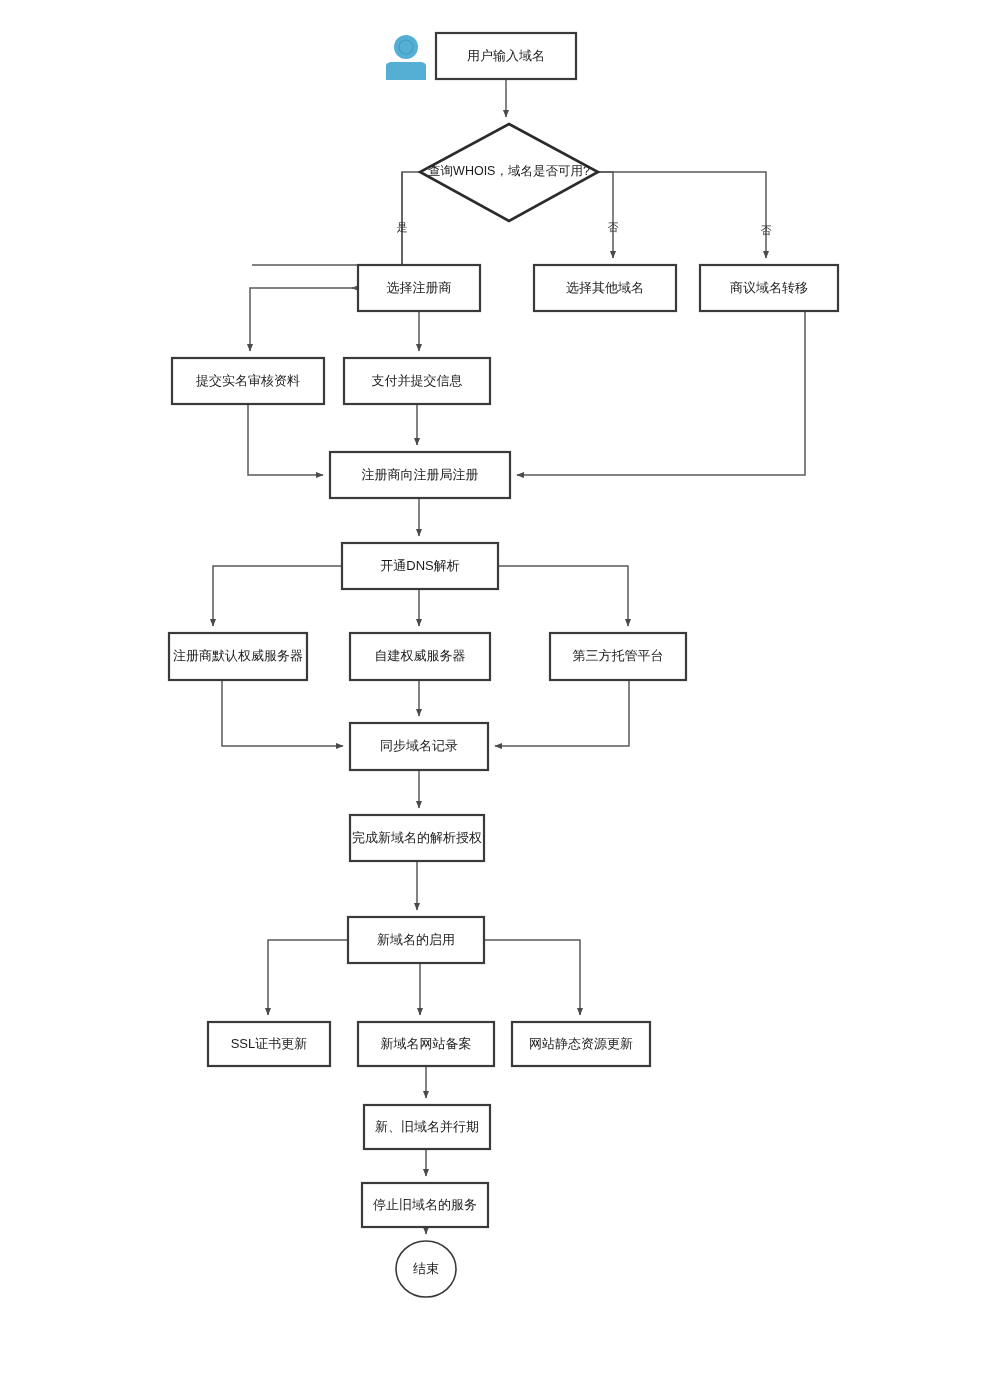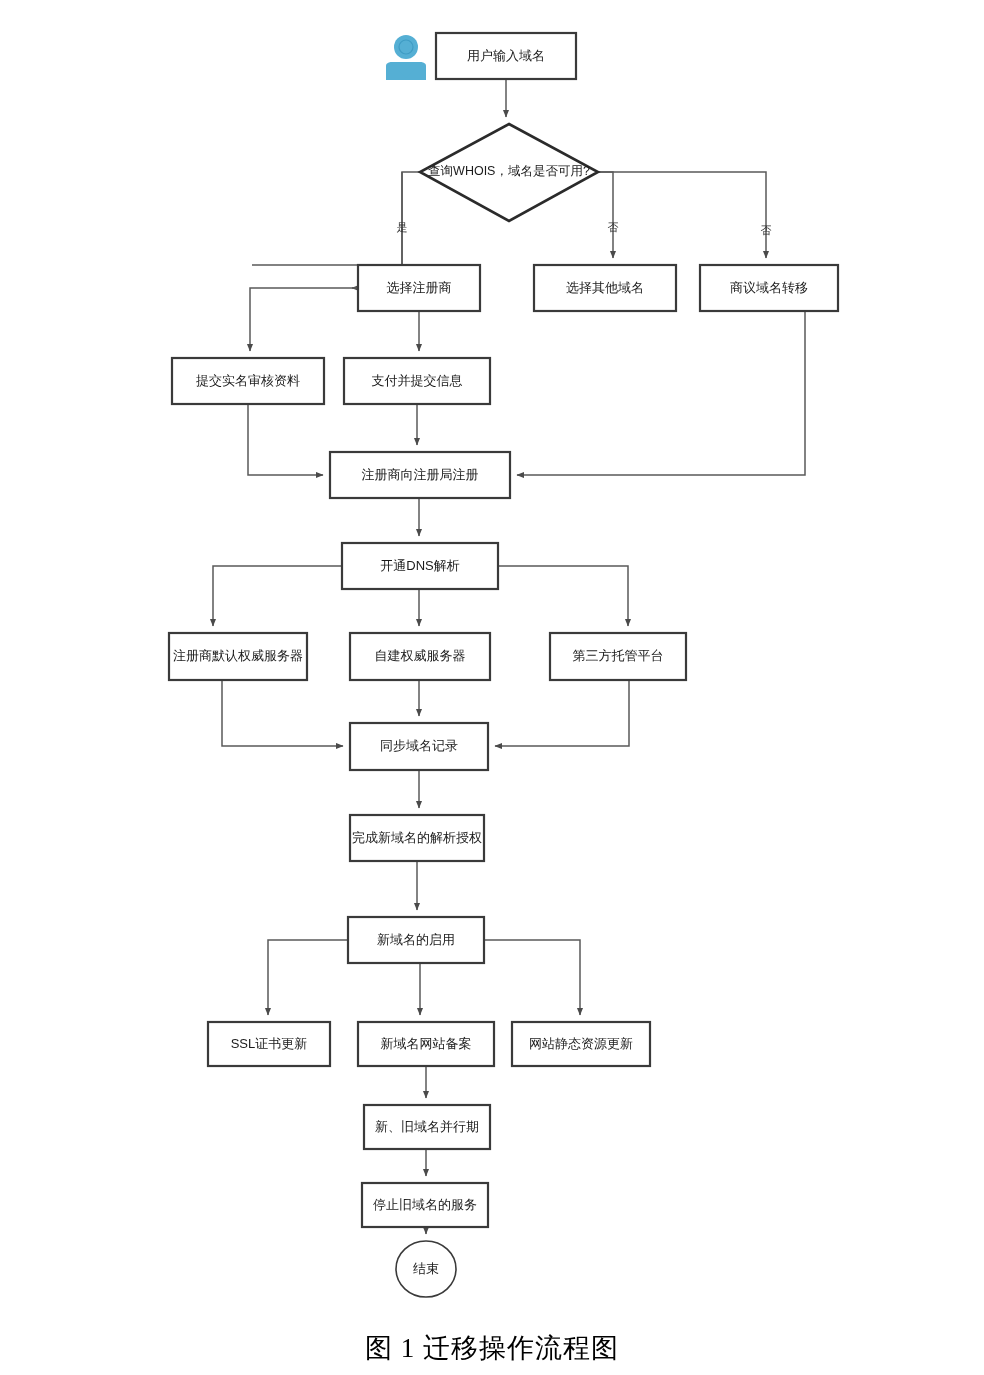--- a/index.html
+++ b/index.html
@@ -263,15 +263,14 @@
         <text class="node-label" x="425" y="1206">停止旧域名的服务</text>
       </g>
 
       <g>
         <ellipse class="node-circle" cx="426" cy="1269" rx="30" ry="28"></ellipse>
         <text class="node-label" x="426" y="1270">结束</text>
       </g>
     </g>
   </svg>
 
-  <div id="caption">图 1 迁移操作流程图</div>
 
 </div>
 
 </body></html>

